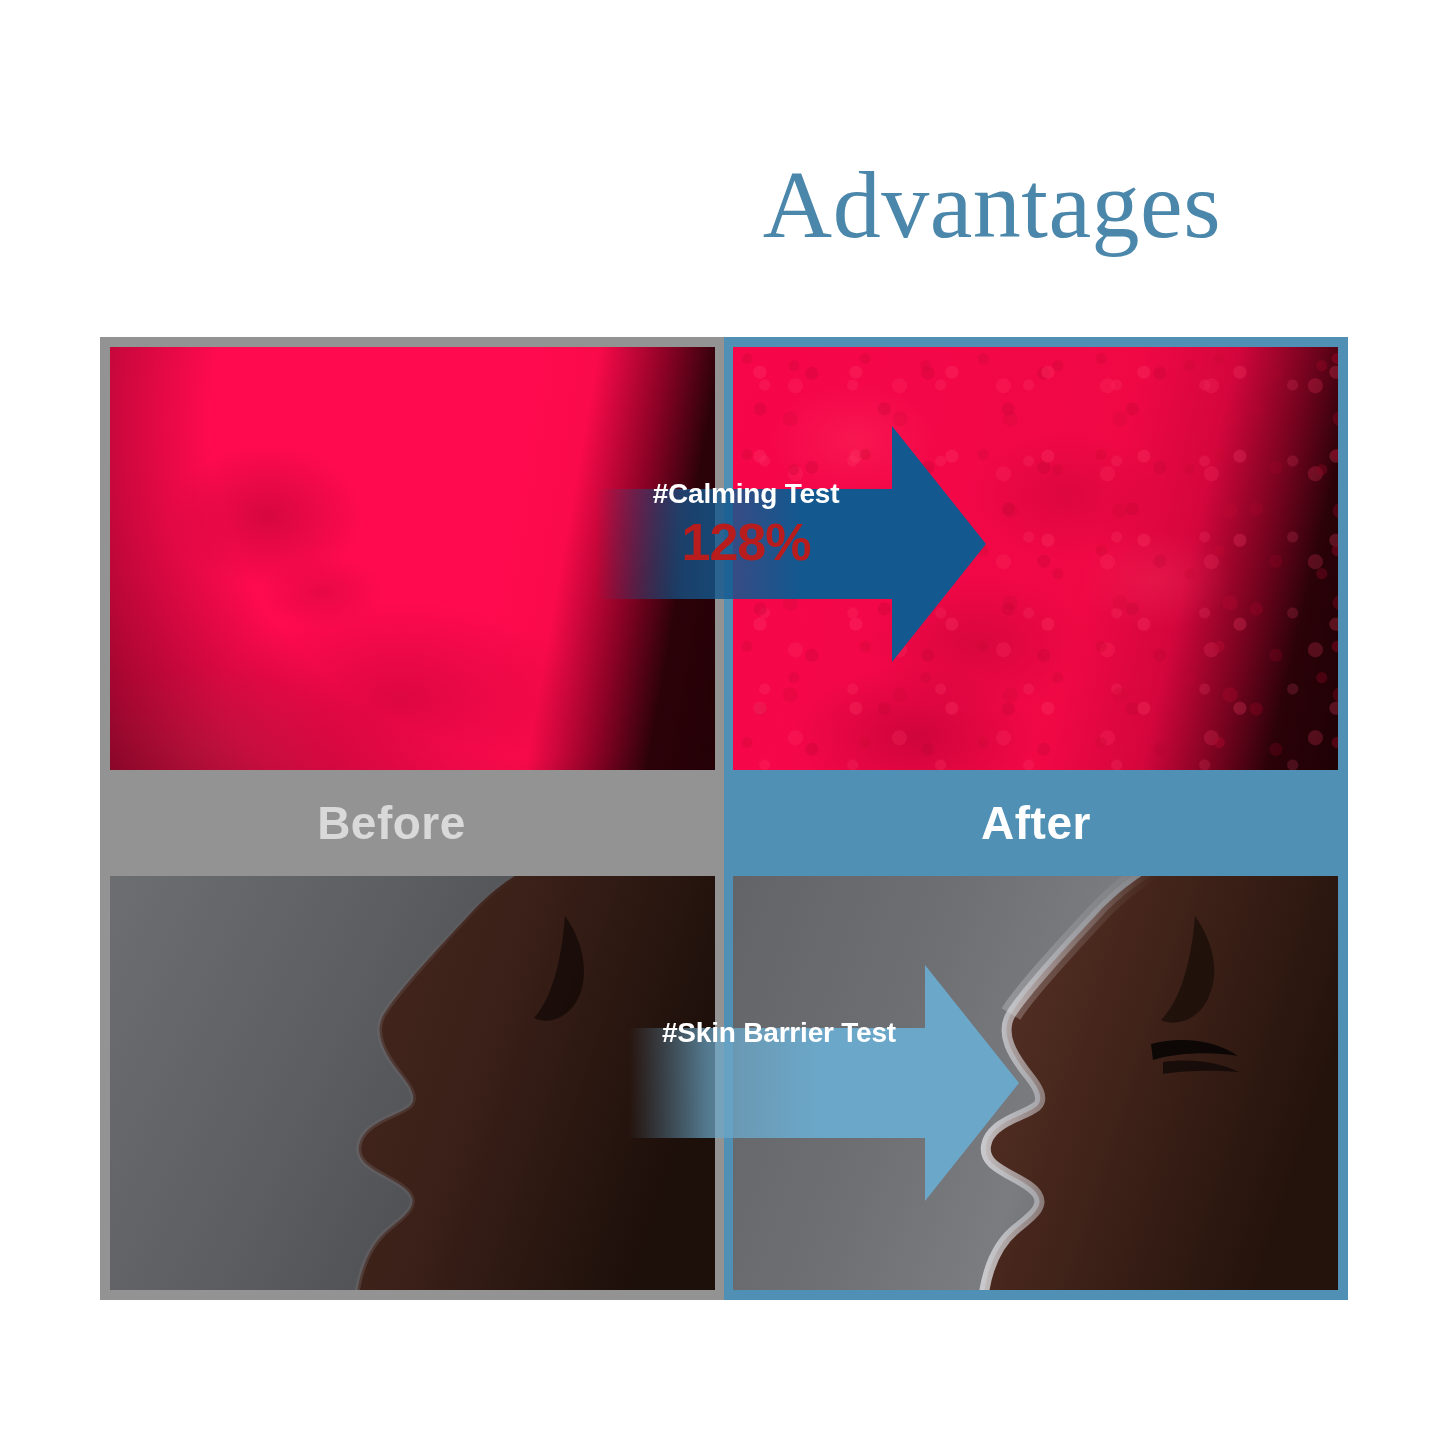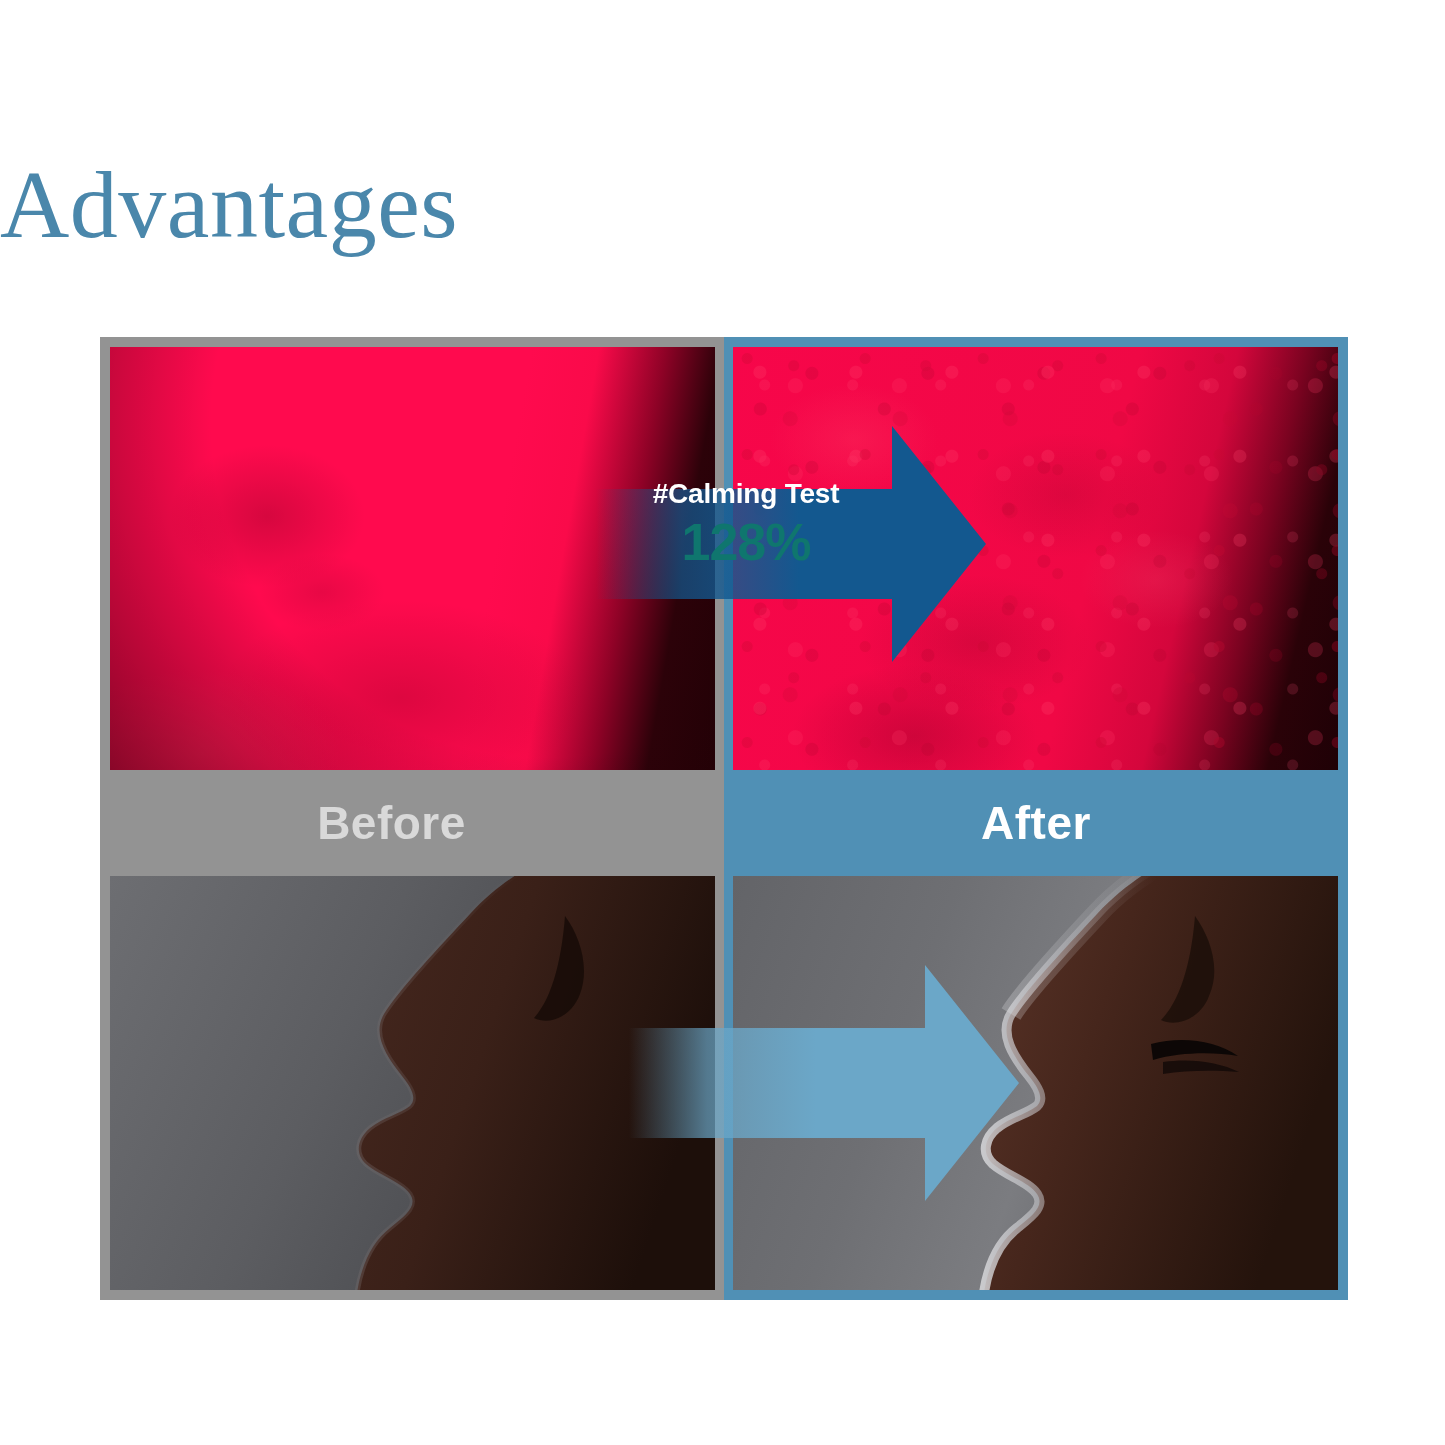--- a/index.html
+++ b/index.html
@@ -15,27 +15,28 @@
     font-family: "Liberation Sans", sans-serif;
     -webkit-font-smoothing: antialiased;
   }
 
   
   .page-title {
     position: absolute;
     left: 0;
     top: 150px;
     width: 1192px;
-    text-align: left;
+    text-align: right;
     font-family: "Liberation Serif", "DejaVu Serif", serif;
     font-size: 96px;
     line-height: 110px;
     font-weight: 400;
     color: #4a87ab;
     letter-spacing: 0.5px;
+    padding-left: 29px;
   }
 
   
   .compare-grid {
     position: absolute;
     left: 100px;
     top: 337px;
     width: 1248px;
     height: 963px;
   }
@@ -159,21 +160,21 @@
   .arrow-caption {
     font-size: 28px;
     font-weight: 700;
     color: #ffffff;
     letter-spacing: -0.2px;
     white-space: nowrap;
   }
   .arrow-value {
     font-size: 52px;
     font-weight: 700;
-    color: #0f766e;
+    color: #b91c1c;
     letter-spacing: -1px;
     margin-top: 6px;
     line-height: 1;
   }
 </style>
 </head>
 <body>
 
 <div class="page-title">Advantages</div>
 
@@ -295,16 +296,17 @@
         <linearGradient id="arrowGradBottom" x1="0" y1="0" x2="1" y2="0">
           <stop offset="0%" stop-color="#6ba7c8" stop-opacity="0"></stop>
           <stop offset="20%" stop-color="#6ba7c8" stop-opacity="0.70"></stop>
           <stop offset="48%" stop-color="#6ba7c8" stop-opacity="1"></stop>
           <stop offset="100%" stop-color="#6ba7c8" stop-opacity="1"></stop>
         </linearGradient>
       </defs>
       <path d="M0 63 L296 63 L296 0 L390 118 L296 236 L296 173 L0 173 Z" fill="url(#arrowGradBottom)"></path>
     </svg>
     <div class="arrow-text">
+      <div class="arrow-caption">#Skin Barrier Test</div>
     </div>
   </div>
 
 </div>
 
 </body></html>

